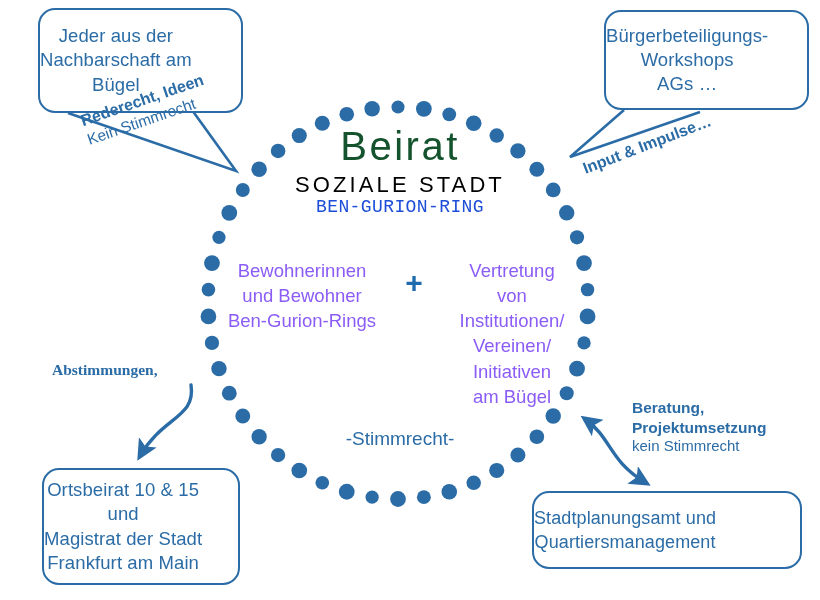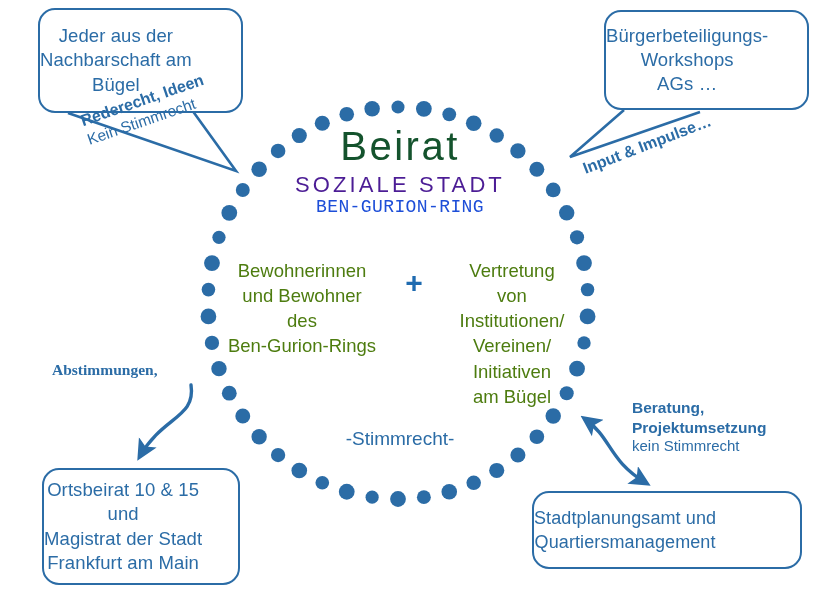--- a/index.html
+++ b/index.html
@@ -69,21 +69,21 @@
   #title-beirat {
     font-size: 40px;
     font-weight: normal;
     letter-spacing: 2.5px;
     color: #14532d;
     line-height: 1.02;
   }
   #title-soziale {
     font-size: 22px;
     letter-spacing: 3.1px;
-    color: #4c1d95;
+    color: #000000;
     margin-top: 5px;
     line-height: 1.15;
   }
   #title-ring {
     font-size: 18px;
     letter-spacing: 0.4px;
     color: #1d4ed8;
     line-height: 1.15;
     font-family: Liberation Mono, monospace;
   }
@@ -95,21 +95,21 @@
     width: 388px;
     display: flex;
     align-items: flex-start;
     justify-content: center;
     z-index: 4;
   }
   .col {
     font-size: 18.5px;
     line-height: 1.36;
     text-align: center;
-    color: #4d7c0f;
+    color: #8b5cf6;
   }
   #col-residents    { width: 178px; }
   #col-institutions { width: 150px; }
   #plus-sign {
     font-size: 30px;
     font-weight: bold;
     color: #1F6BB0;
     width: 46px;
     text-align: center;
     line-height: 1;
@@ -240,21 +240,20 @@
   <div id="center-title">
     <div id="title-beirat">Beirat</div>
     <div id="title-soziale">SOZIALE STADT</div>
     <div id="title-ring">BEN-GURION-RING</div>
   </div>
 
   <div id="center-columns">
     <div class="col" id="col-residents">
       <div>Bewohnerinnen</div>
       <div>und Bewohner</div>
-      <div>des</div>
       <div>Ben-Gurion-Rings</div>
     </div>
     <div id="plus-sign">+</div>
     <div class="col" id="col-institutions">
       <div>Vertretung</div>
       <div>von</div>
       <div>Institutionen/</div>
       <div>Vereinen/</div>
       <div>Initiativen</div>
       <div>am Bügel</div>

